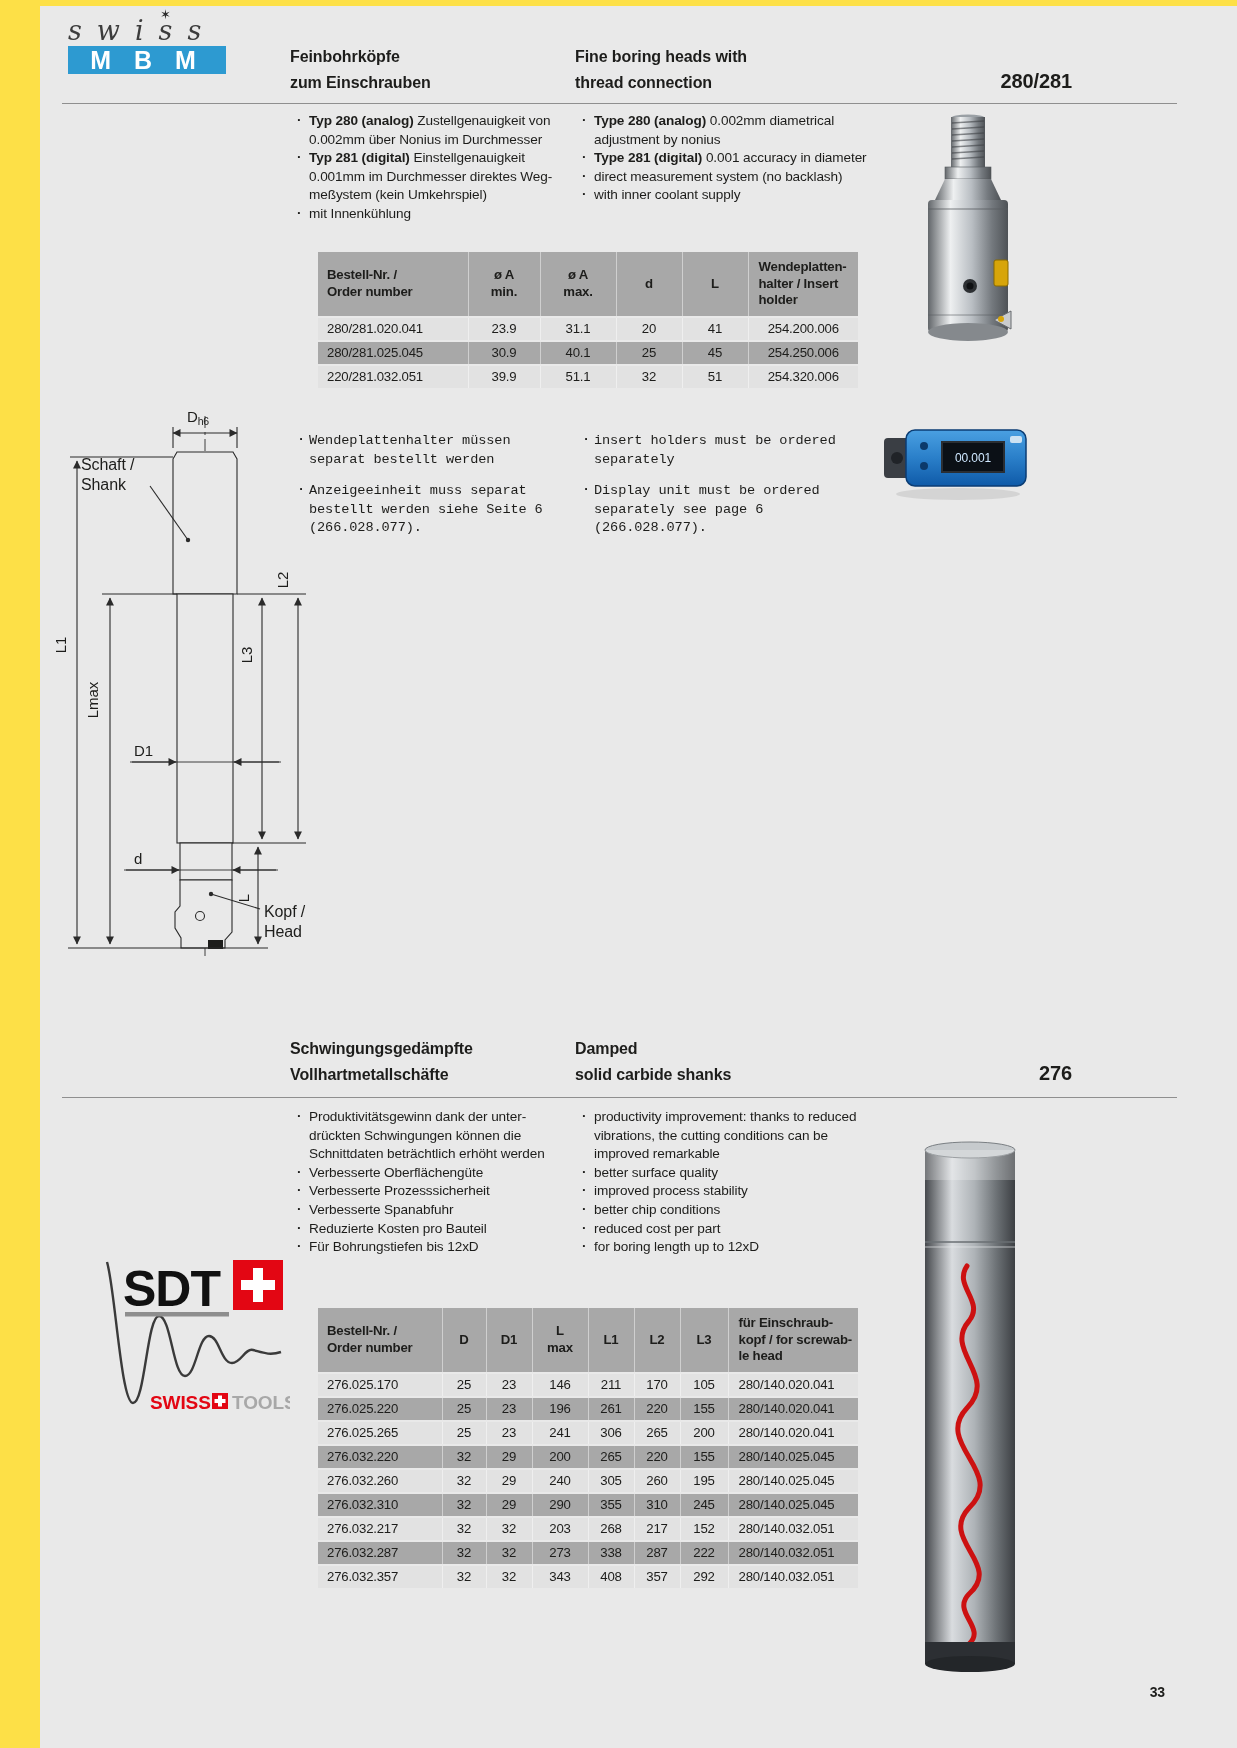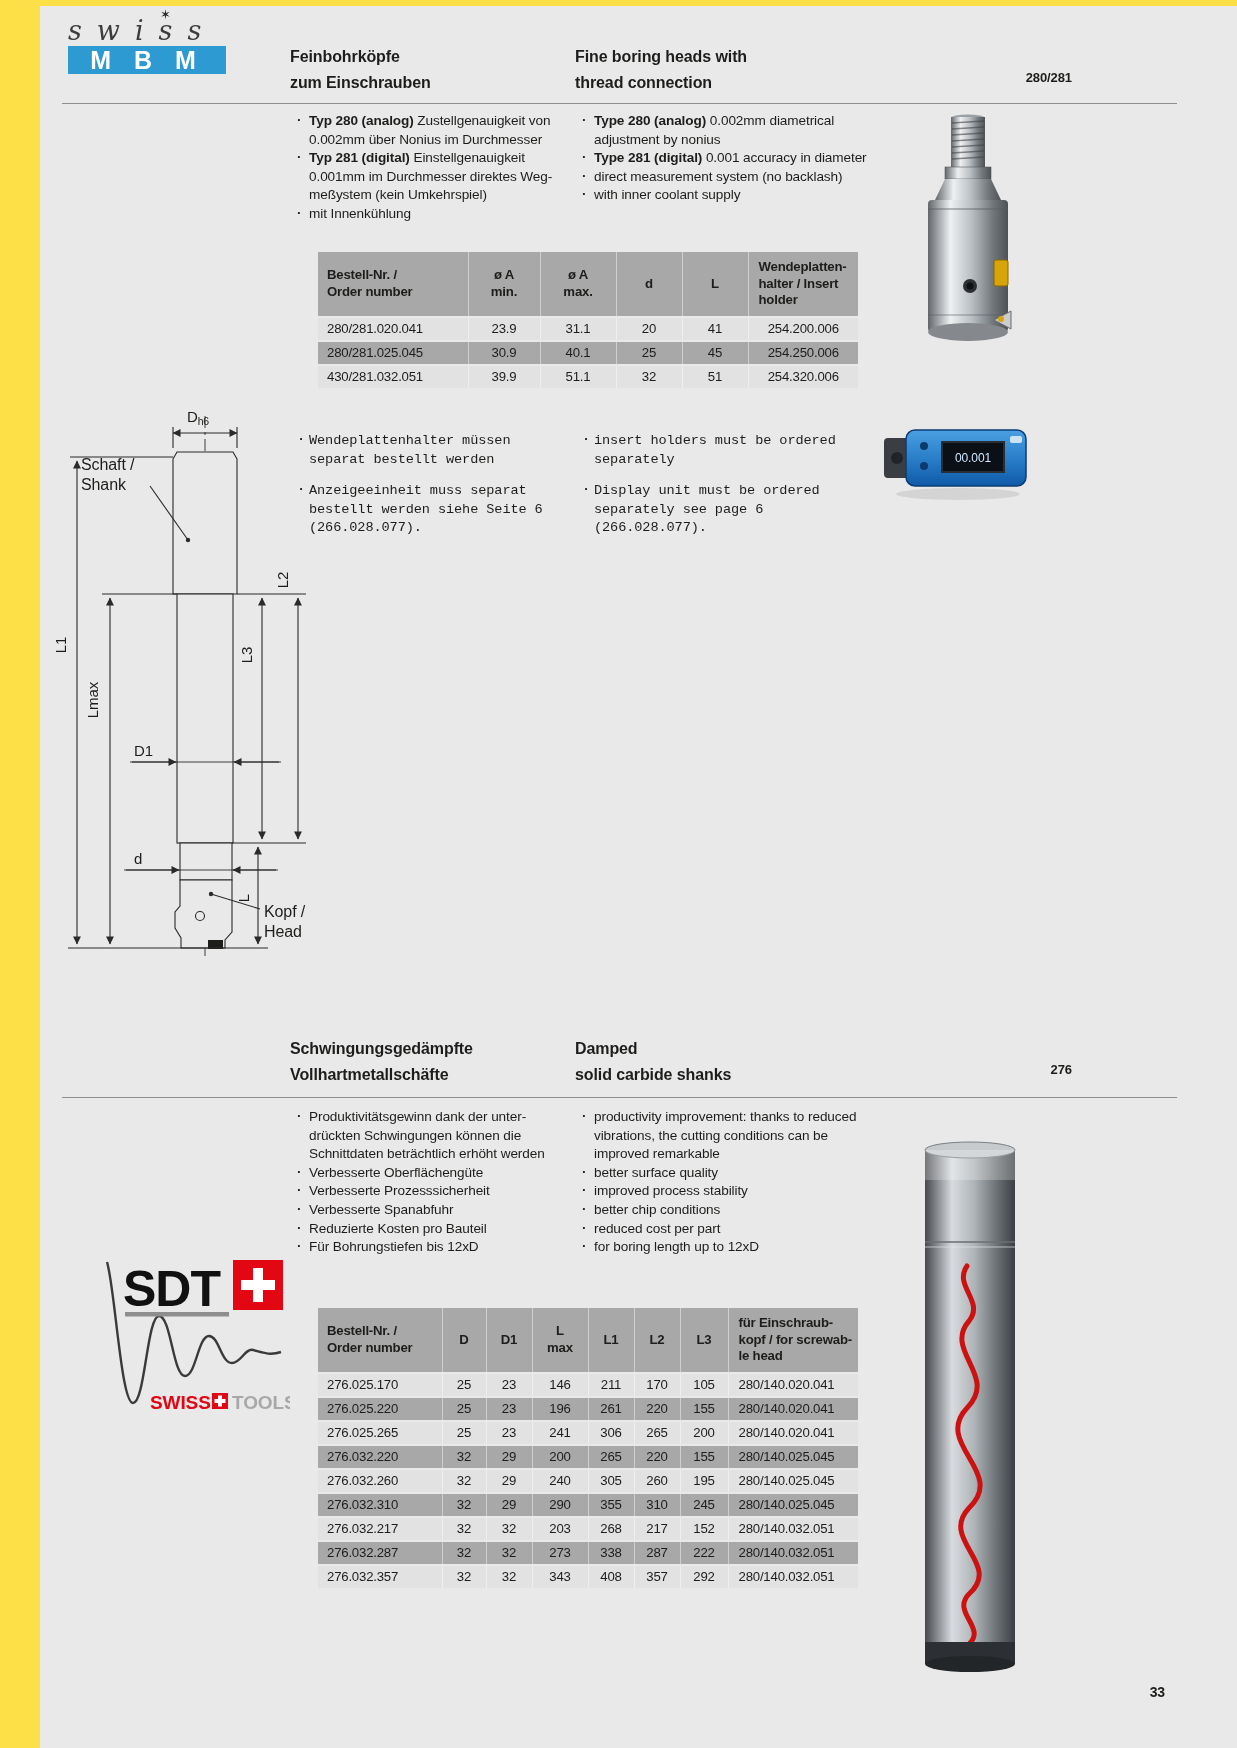--- a/index.html
+++ b/index.html
@@ -10,21 +10,21 @@
 
   
   .brand-swiss{font-family:"DejaVu Serif",serif;font-style:italic;font-size:27px;color:#3c3c3c;
                letter-spacing:15px;line-height:30px;}
   .brand-star{position:absolute;left:92px;top:-9px;font-size:13px;font-style:normal;color:#2b2b2b;}
   .brand-box{width:158px;height:28px;background:var(--mbm_blue,#2d9ad1);color:#ffffff;
              font-weight:700;font-size:25px;letter-spacing:8px;text-align:center;line-height:28px;}
 
   
   .h1{font-size:16px;font-weight:700;line-height:26px;}
-  .code{font-size:13px;font-weight:700;text-align:right;width:112px;}
+  .code{font-size:20px;font-weight:700;text-align:right;width:112px;}
   .rule{position:absolute;left:62px;width:1115px;border-top:1.6px solid #8f8f8f;height:0;}
 
   
   .blist{list-style:none;margin:0;padding:0;font-size:13.6px;line-height:18.6px;hyphens:manual;}
   .blist li{position:relative;padding-left:17px;}
   .blist li::before{content:"·";position:absolute;left:5px;top:-1px;font-weight:700;}
   .blist b{font-weight:700;}
   .nlist li{margin-bottom:13px;font-family:Liberation Mono, monospace;}
 
   
@@ -144,21 +144,21 @@
           </tr>
           <tr>
             <td>280/281.025.045</td>
             <td>30.9</td>
             <td>40.1</td>
             <td>25</td>
             <td>45</td>
             <td>254.250.006</td>
           </tr>
           <tr>
-            <td>430/281.032.051</td>
+            <td>220/281.032.051</td>
             <td>39.9</td>
             <td>51.1</td>
             <td>32</td>
             <td>51</td>
             <td>254.320.006</td>
           </tr>
         </tbody>
       </table>
     </div>
 

